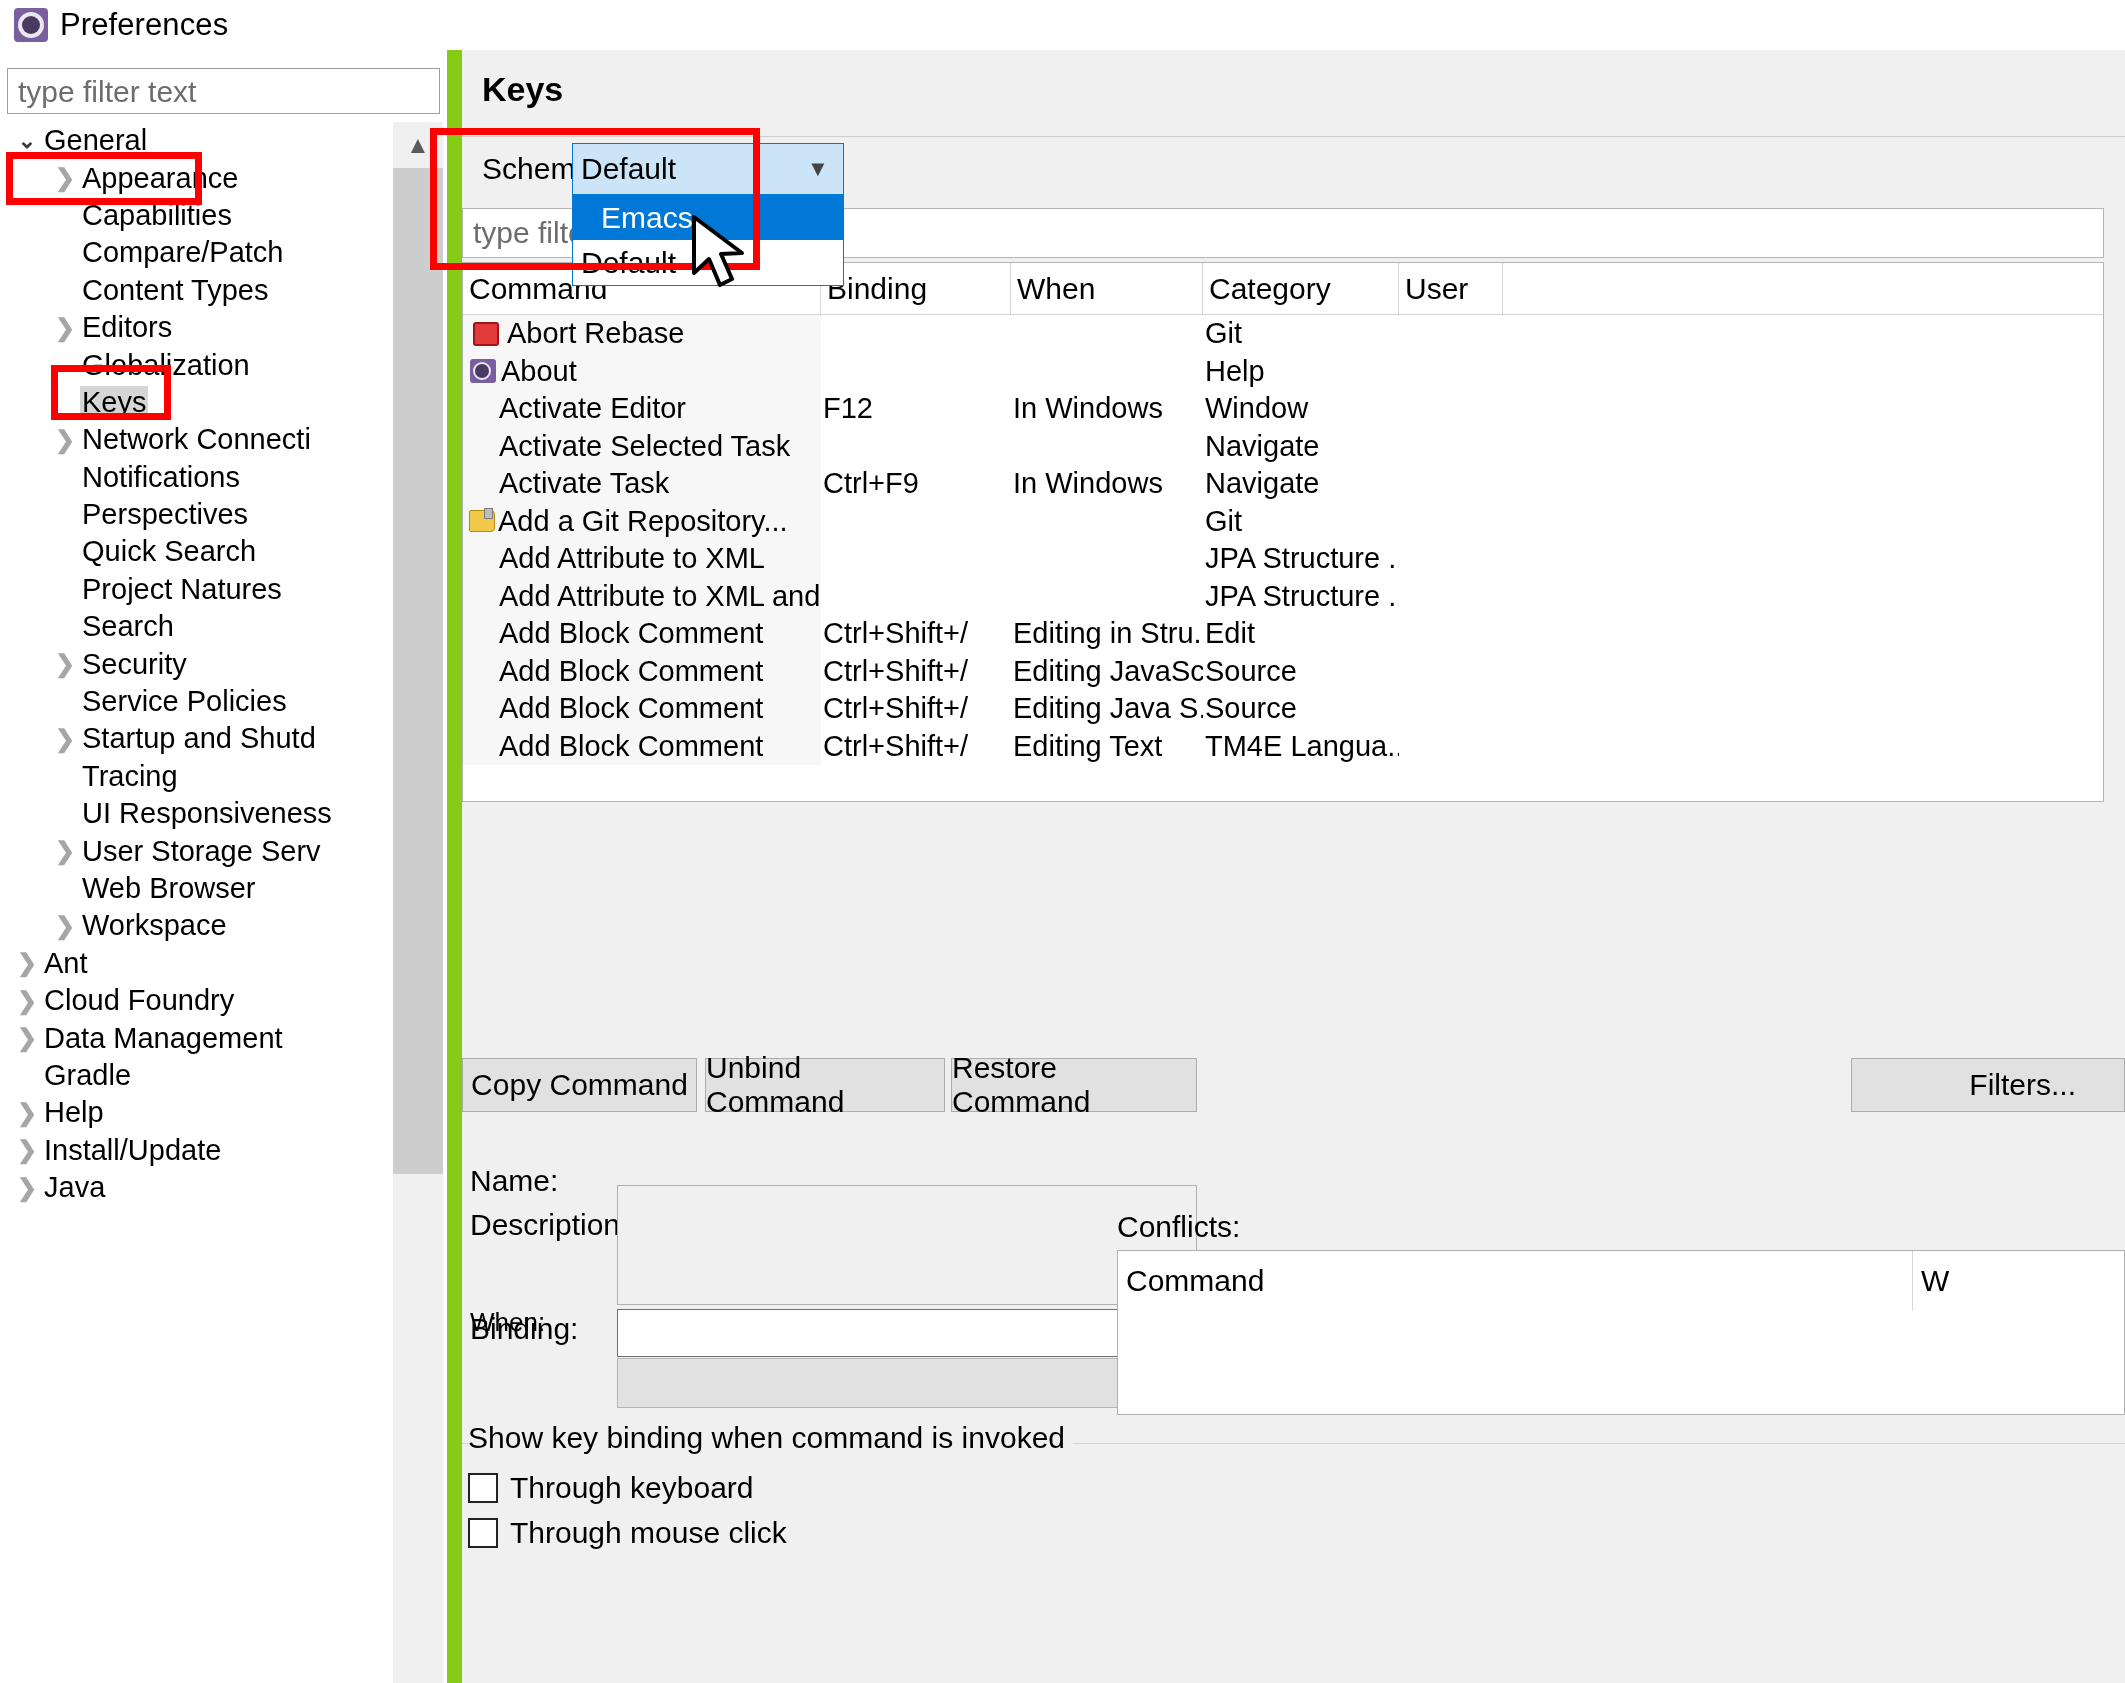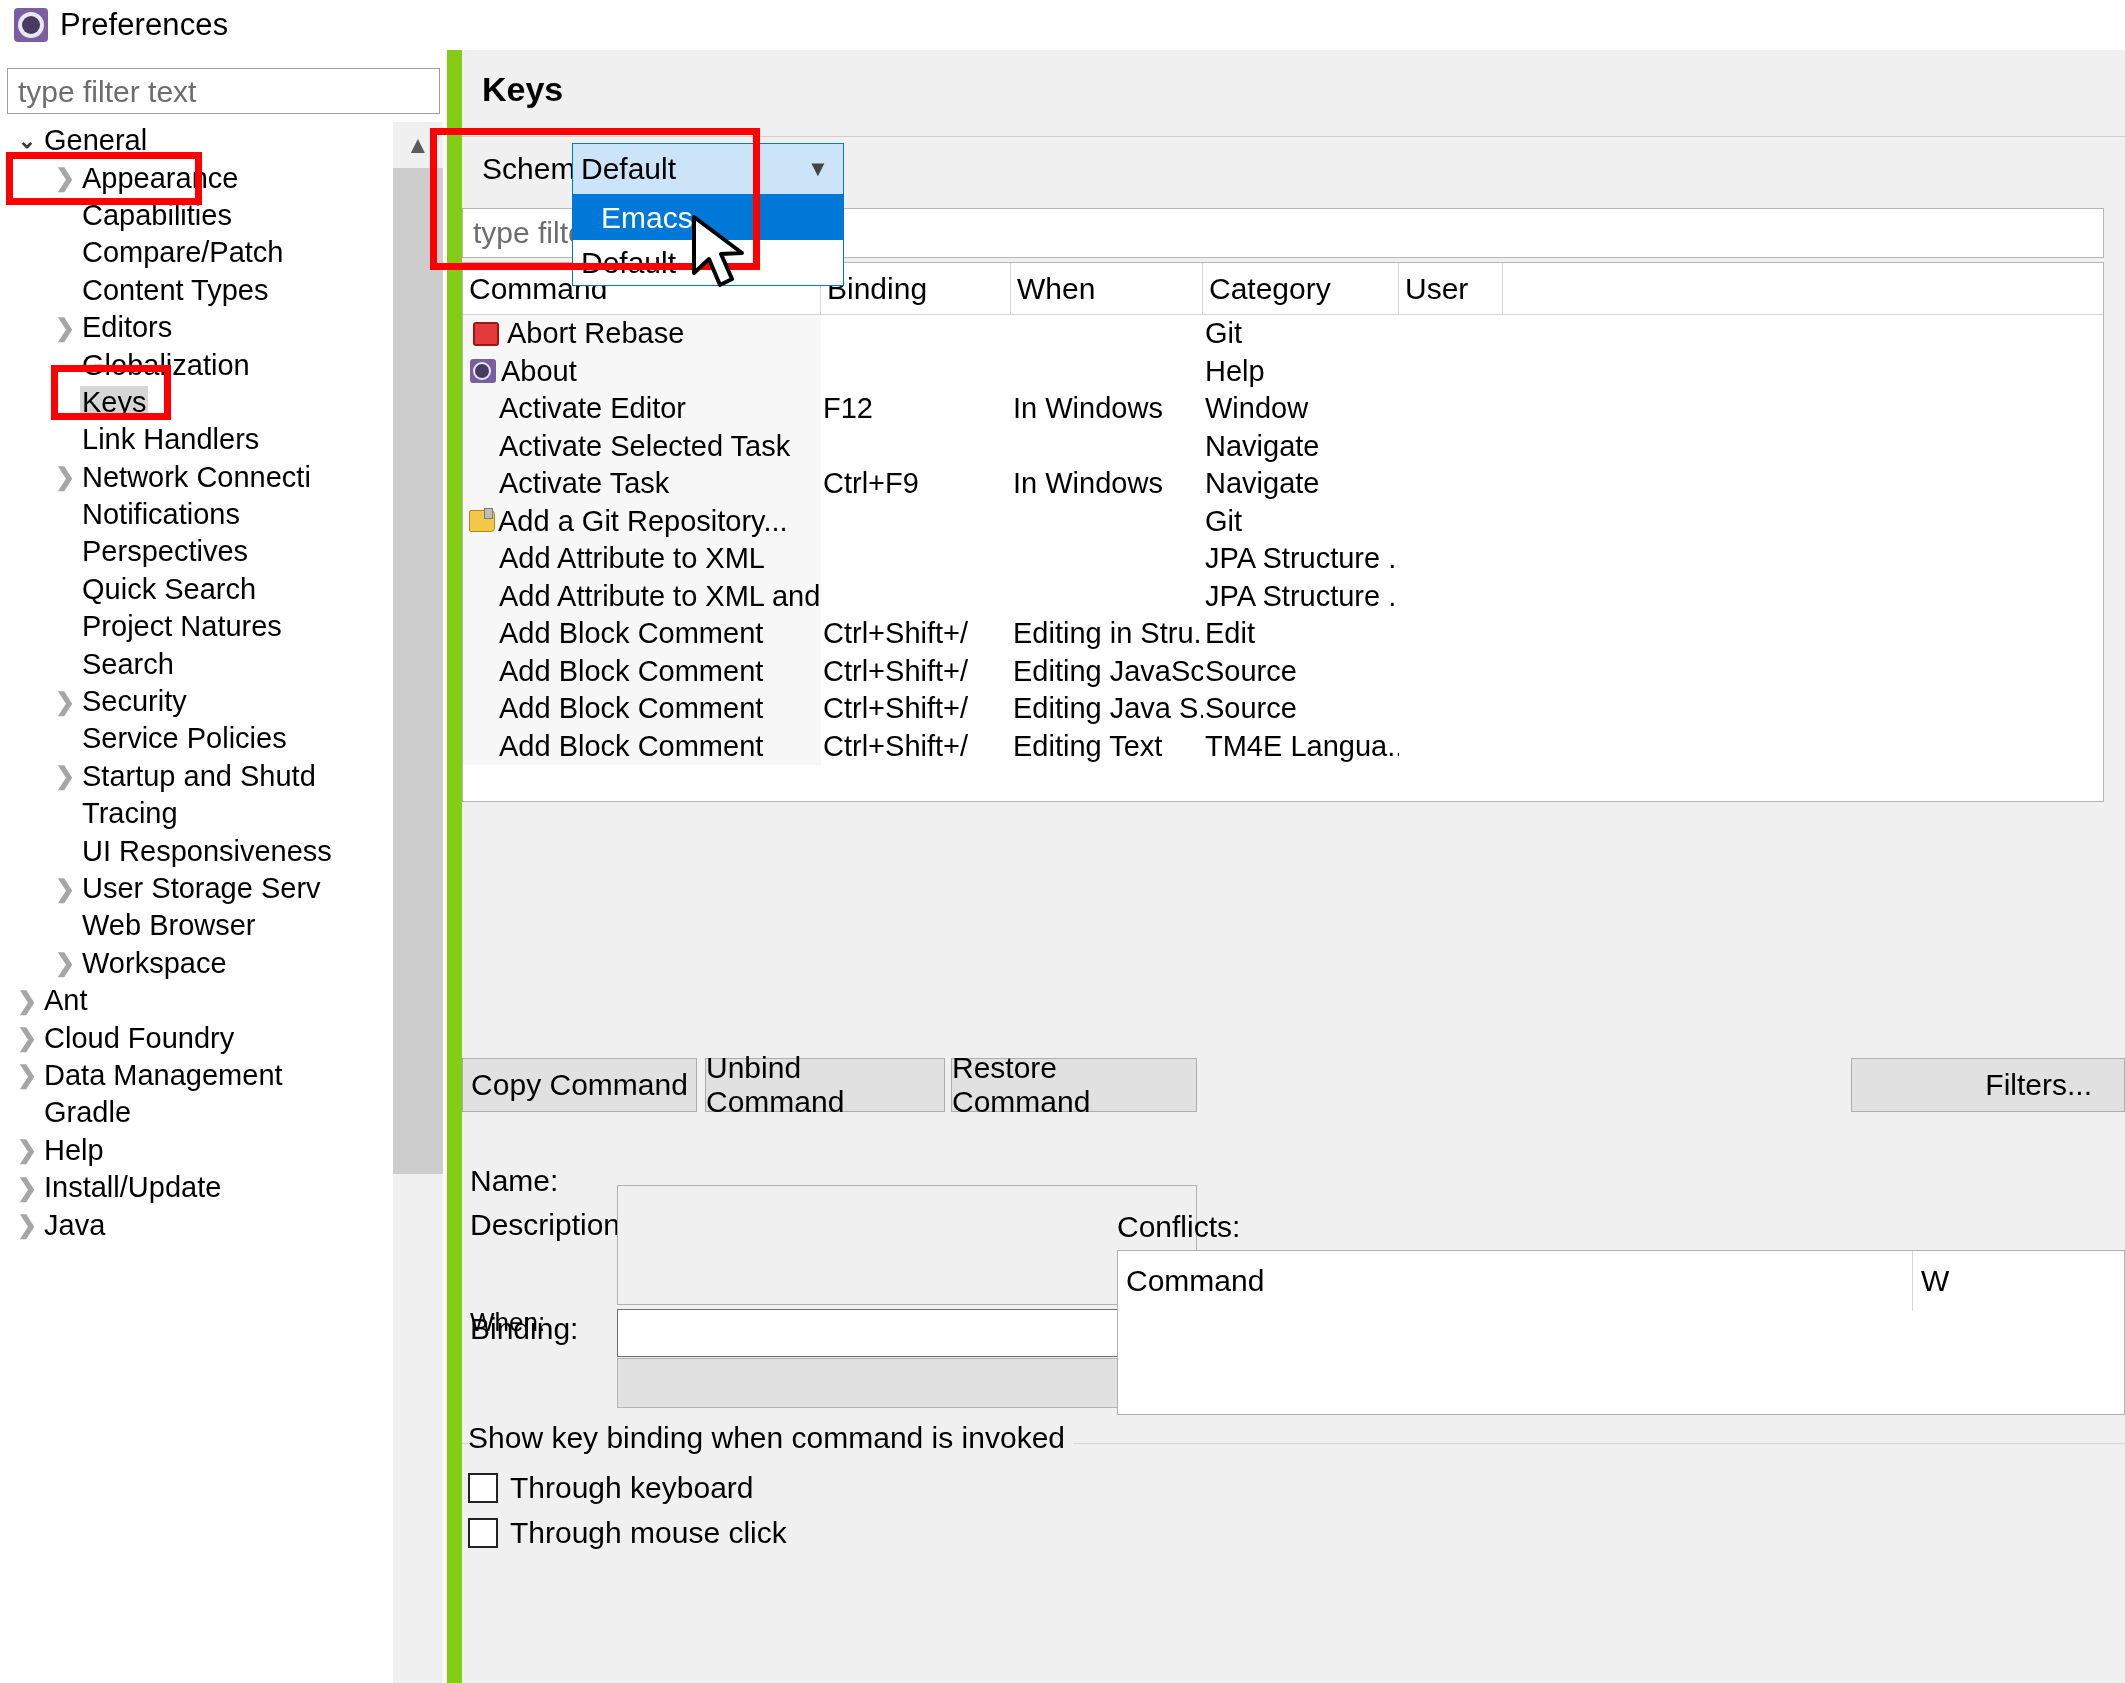--- a/index.html
+++ b/index.html
@@ -382,21 +382,21 @@
     color: #000000;
     display: flex;
     align-items: center;
     justify-content: center;
     font-family: "Liberation Sans", sans-serif;
   }
   #btn-copy    { left: 0px;   top: 1008px; width: 235px; height: 54px; }
   #btn-unbind  { left: 243px; top: 1008px; width: 240px; height: 54px; }
   #btn-restore { left: 489px; top: 1008px; width: 246px; height: 54px; }
   #btn-filters { left: 1389px; top: 1008px; width: 274px; height: 54px;
-                 justify-content: flex-end; padding-right: 32px; }
+                 justify-content: flex-end; padding-right: 48px; }
 
   
   #lbl-name {
     position: absolute; left: 8px; top: 1114px;
     font-size: 30px; color: #000000;
   }
   #lbl-description {
     position: absolute; left: 8px; top: 1158px;
     font-size: 30px; color: #000000;
   }
@@ -555,24 +555,20 @@
           <span class="twisty">❯</span>
           <span class="t-label">Editors</span>
         </div>
         <div class="tree-row lvl1">
           <span class="twisty"></span>
           <span class="t-label">Globalization</span>
         </div>
         <div class="tree-row lvl1 selected">
           <span class="twisty"></span>
           <span class="t-label">Keys</span>
-        </div>
-        <div class="tree-row lvl1">
-          <span class="twisty"></span>
-          <span class="t-label">Link Handlers</span>
         </div>
         <div class="tree-row lvl1">
           <span class="twisty">❯</span>
           <span class="t-label">Network Connecti</span>
         </div>
         <div class="tree-row lvl1">
           <span class="twisty"></span>
           <span class="t-label">Notifications</span>
         </div>
         <div class="tree-row lvl1">

